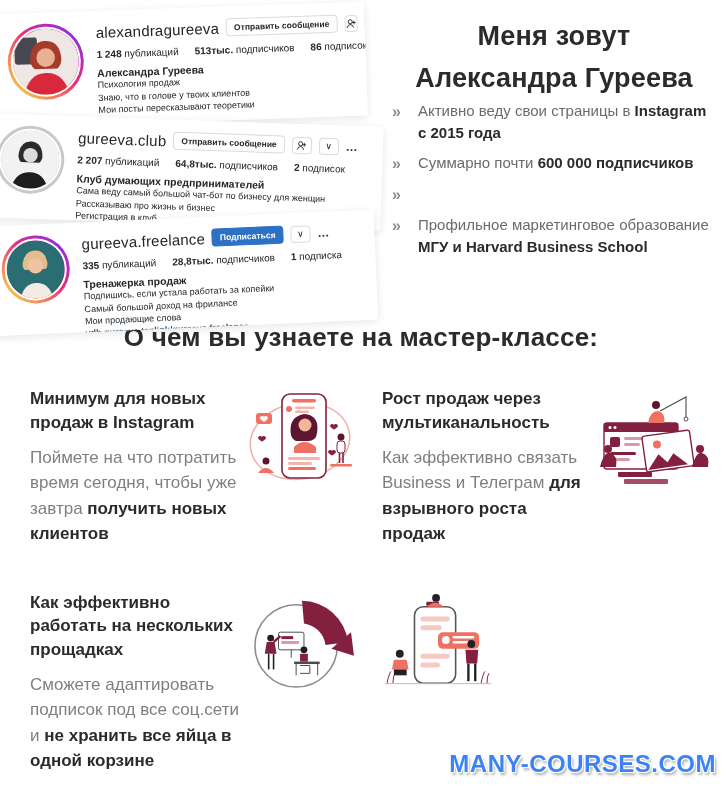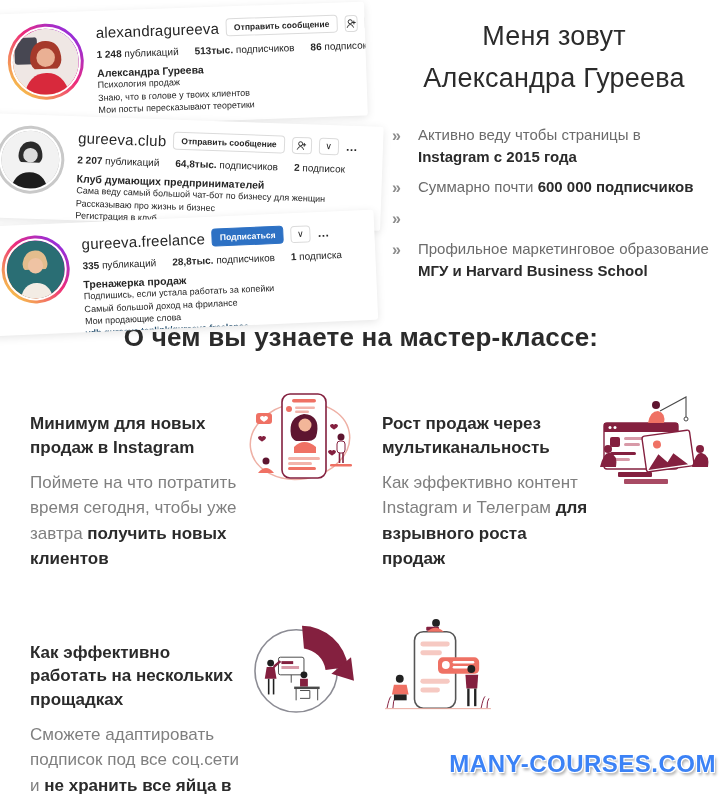--- a/index.html
+++ b/index.html
@@ -45,36 +45,36 @@
   .ig-dots { font-size:12px; font-weight:700; color:#262626; letter-spacing:1px; }
   .ig-stats { display:flex; gap:16px; margin-top:8px; font-size:10px; color:#262626; white-space:nowrap; }
   .ig-stats b { font-weight:700; }
   .ig-name { font-size:10.5px; font-weight:700; margin-top:7px; color:#262626; }
   .ig-bio  { font-size:9px; line-height:1.4; color:#262626; }
   .ig-bio.last { margin-top:6px; }
   .ig-link { font-size:9px; color:#27506e; font-weight:600; cursor:pointer; }
   .ig-followedby { font-size:7.5px; color:#8e8e8e; margin-top:3px; }
 
   .hero-right { position:absolute; left:392px; top:16px; width:324px; }
-  .hero-title { font-size:27px; font-weight:400; color:#2b2b2b; text-align:center;
-                line-height:1.55; letter-spacing:.2px; margin-bottom:24px; }
+  .hero-title { font-size:27px; font-weight:700; color:#2b2b2b; text-align:center;
+                line-height:1.55; letter-spacing:.2px; }
   .bullets { list-style:none; }
   .bullets li { display:flex; margin-bottom:7px; font-size:15px; color:#6b6b6b; line-height:1.5; }
   .bullet-marker { flex:0 0 26px; color:#8c8c8c; font-weight:700; font-size:16px; }
   .bullets b { color:#2b2b2b; font-weight:700; }
 
   
   .section-heading { text-align:center; font-size:26px; font-weight:700; color:#2b2b2b;
                      margin-top:0; letter-spacing:.2px; }
 
   .grid { margin:34px 12px 0 30px; display:grid; grid-template-columns:1fr 1fr;
           column-gap:24px; row-gap:44px; }
   .item { display:flex; gap:4px; align-items:flex-start; }
   .item-text { flex:1; min-width:0; }
-  .item-title { font-size:17px; font-weight:700; color:#2b2b2b; line-height:1.4; margin-bottom:10px;margin-top:25px; }
+  .item-title { font-size:17px; font-weight:700; color:#2b2b2b; line-height:1.4; margin-bottom:10px; }
   .item-desc { font-size:17px; color:#7f7f7f; line-height:1.5; }
   .item-desc b { color:#2b2b2b; font-weight:700; }
   .illo { flex:0 0 112px; width:112px; height:98px; margin-top:2px; }
   .illo svg { width:100%; height:100%; display:block; }
 
   .watermark {
     position:absolute; right:6px; top:750px; font-size:24px; font-weight:800;
     color:#3b82f6; letter-spacing:.5px;
     text-shadow: 1px 1px 0 #fff, -1px -1px 0 #fff, 1px -1px 0 #fff, -1px 1px 0 #fff, 2px 3px 3px rgba(0,0,0,.35);
   }
@@ -199,21 +199,21 @@
     </div>
 
     <div class="hero-right">
       <h1 class="hero-title">
         <span>Меня зовут</span><br>
         <span>Александра Гуреева</span>
       </h1>
       <ul class="bullets">
         <li>
           <span class="bullet-marker">»</span>
-          <span><span>Активно веду чтобы страницы в </span><b>Instagram с 2015 года</b><span></span></span>
+          <span><span>Активно веду свои страницы в </span><b>Instagram с 2015 года</b><span></span></span>
         </li>
         <li>
           <span class="bullet-marker">»</span>
           <span><span>Суммарно почти </span><b>600 000 подписчиков</b><span></span></span>
         </li>
         <li>
           <span class="bullet-marker">»</span>
         </li>
         <li>
           <span class="bullet-marker">»</span>
@@ -261,21 +261,21 @@
           <line x1="97" y1="64" x2="97" y2="74" stroke="#84203f" stroke-width="1.6"></line>
           <rect x="84" y="75" width="22" height="2.5" rx="1.25" fill="#ef7164"></rect>
         </svg>
       </div>
     </div>
 
     <div class="item">
       <div class="item-text">
         <div class="item-title">Рост продаж через мультиканальность</div>
         <div class="item-desc">
-          <span>Как эффективно контент Instagram и Телеграм </span><b>для взрывного роста продаж</b><span></span>
+          <span>Как эффективно связать Business и Телеграм </span><b>для взрывного роста продаж</b><span></span>
         </div>
       </div>
       <div class="illo">
         <svg viewBox="0 0 112 98">
           <rect x="6" y="34" width="74" height="46" rx="3" fill="#fff" stroke="#84203f" stroke-width="1.4"></rect>
           <rect x="6" y="34" width="74" height="9" fill="#84203f"></rect>
           <circle cx="12" cy="38.5" r="1.5" fill="#fff"></circle>
             <circle cx="17" cy="38.5" r="1.5" fill="#fff"></circle>
           <rect x="12" y="48" width="10" height="10" rx="2" fill="#84203f"></rect>
           <rect x="26" y="48" width="22" height="3" rx="1.5" fill="#d89aa8"></rect>

